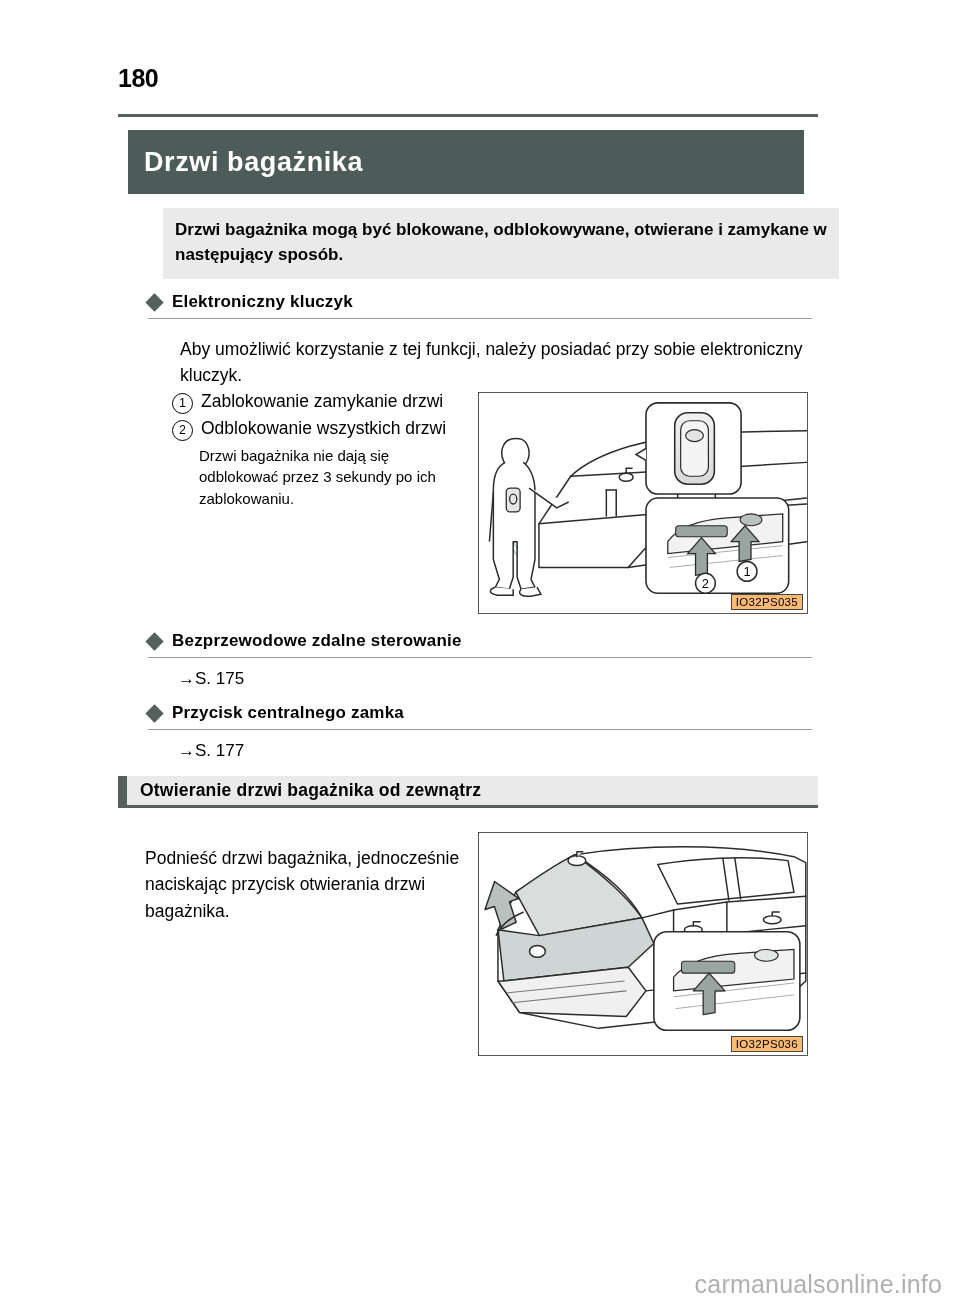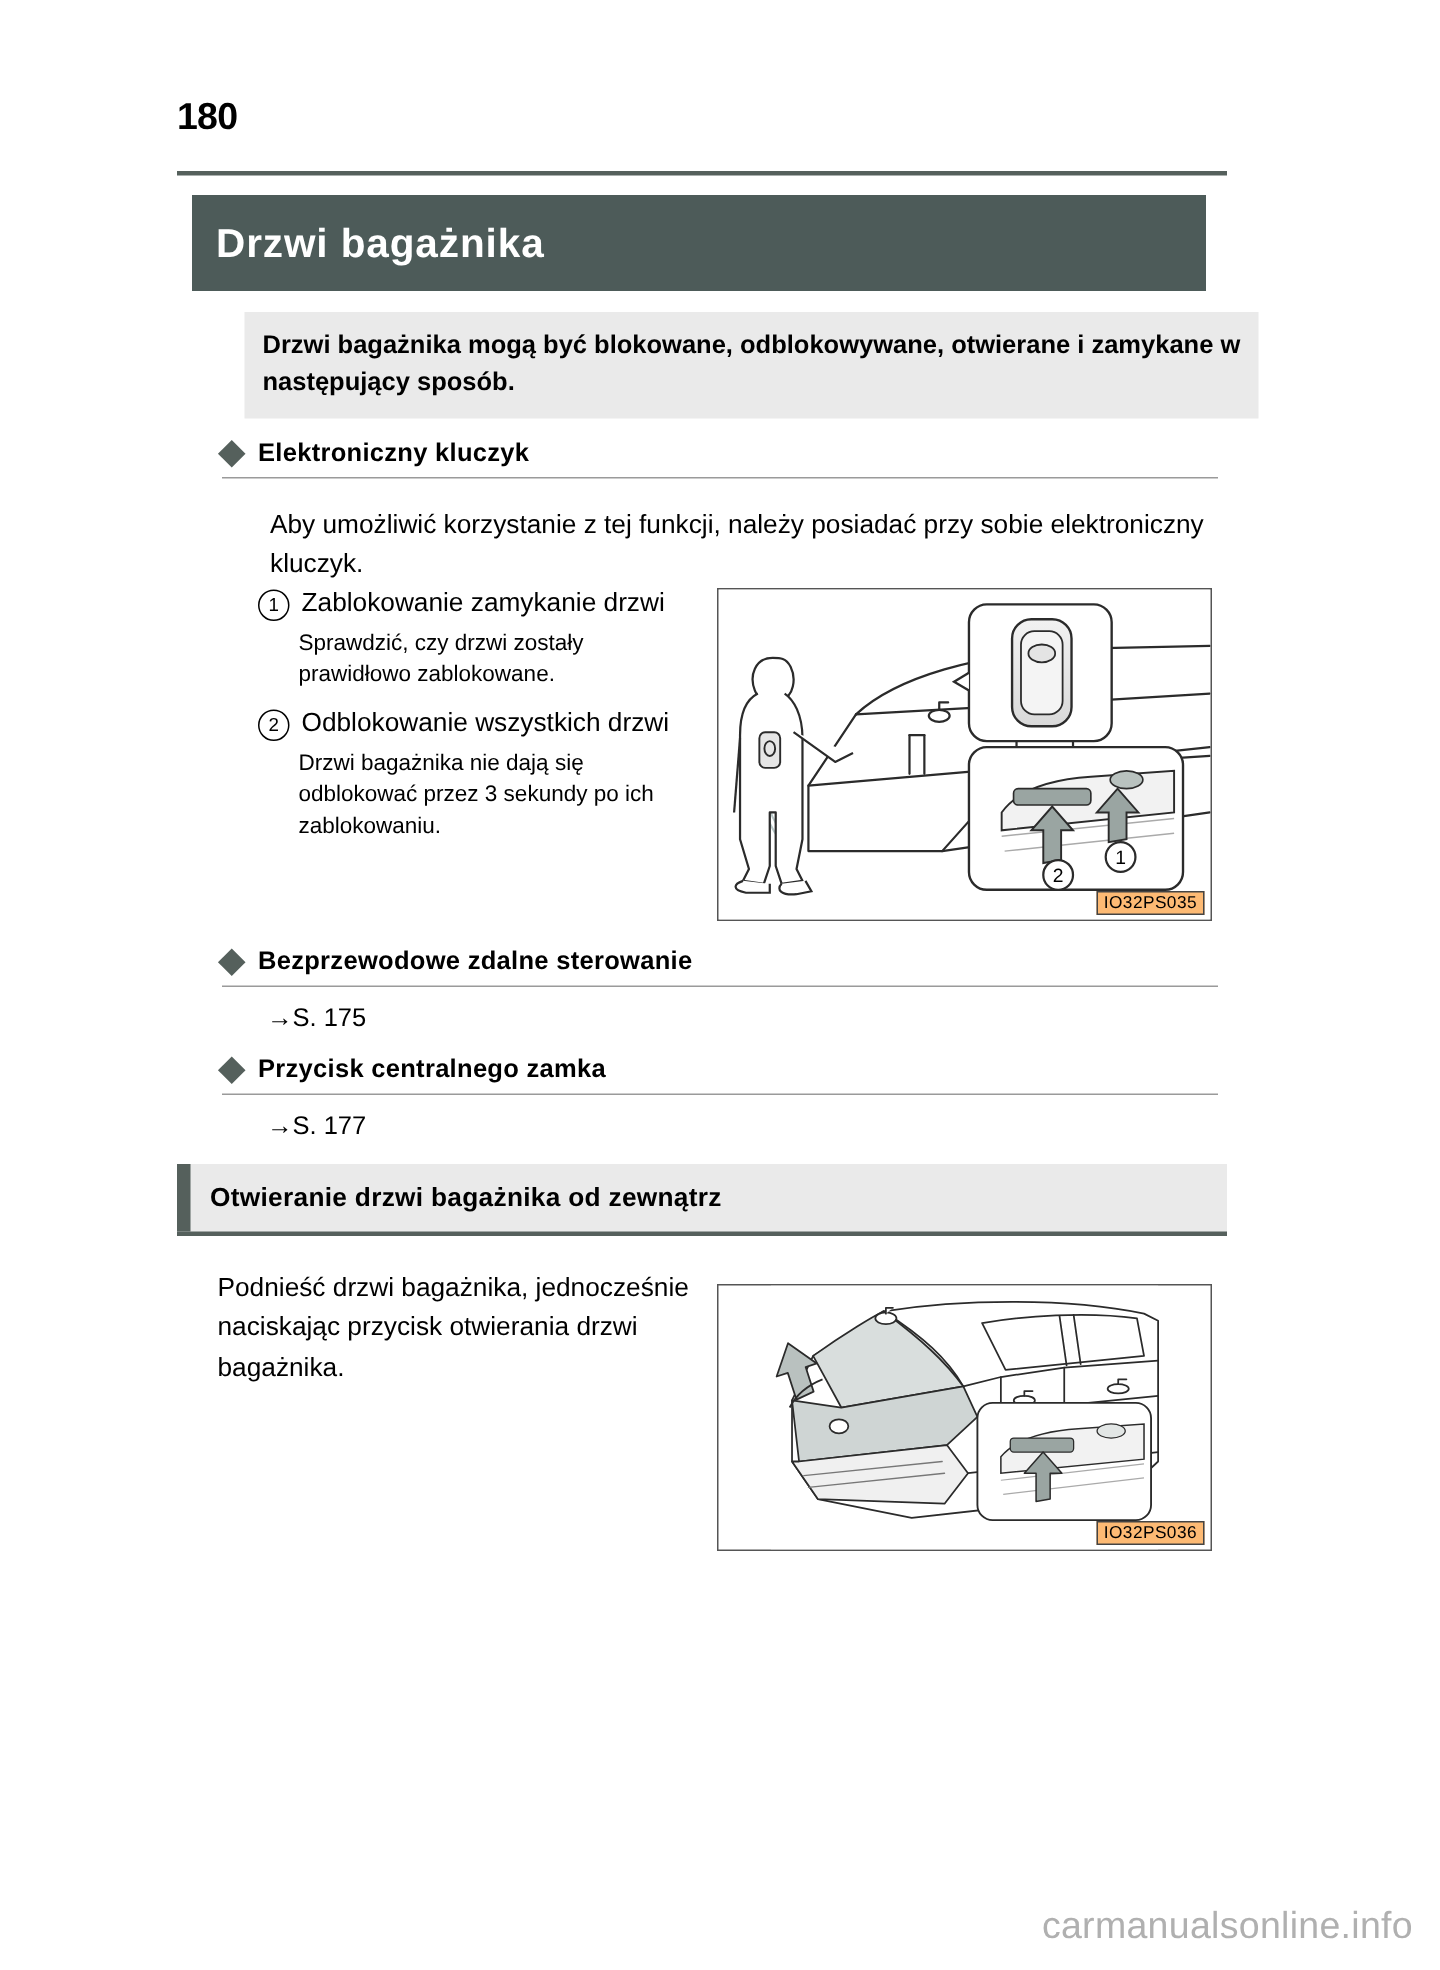--- a/index.html
+++ b/index.html
@@ -171,21 +171,21 @@
   .page-ref .arrow { font-size: 17px; }
   #ref-175 { top: 670px; }
   #ref-177 { top: 742px; }
 
   
   #section-header {
     position: absolute;
     left: 118px;
     top: 776px;
     width: 700px;
-    height: 48px;
+    height: 32px;
     background: #eaeaea;
     border-bottom: 3px solid #55605c;
     box-sizing: border-box;
     display: flex;
     align-items: center;
   }
   #section-header::before {
     content: "";
     position: absolute;
     left: 0;
@@ -212,21 +212,21 @@
   }
 
   
   .figure {
     position: absolute;
     border: 1.3px solid #555;
     background: #fff;
     box-sizing: border-box;
   }
   #figure-1 { left: 478px; top: 392px; width: 330px; height: 222px; }
-  #figure-2 { left: 478px; top: 856px; width: 330px; height: 178px; }
+  #figure-2 { left: 478px; top: 832px; width: 330px; height: 224px; }
   .figure svg { display: block; width: 100%; height: 100%; }
   .fig-code {
     position: absolute;
     right: 4px;
     bottom: 3px;
     font-size: 11.5px;
     font-family: "Liberation Sans", sans-serif;
     background: #fdba74;
     border: 1px solid #444;
     padding: 1px 4px 1px 4px;
@@ -264,21 +264,20 @@
   <span class="diamond-label">Elektroniczny kluczyk</span>
 </div>
 
 <div id="intro-para">Aby umożliwić korzystanie z tej funkcji, należy posiadać przy sobie elektroniczny kluczyk.</div>
 
 <div id="numbered-list">
   <div class="num-item">
     <span class="num-circle">1</span>
     <span class="num-text">Zablokowanie zamykanie drzwi</span>
   </div>
-  <div class="num-note">Sprawdzić, czy drzwi zostały prawidłowo zablokowane.</div>
 
   <div class="num-item">
     <span class="num-circle">2</span>
     <span class="num-text">Odblokowanie wszystkich drzwi</span>
   </div>
   <div class="num-note">Drzwi bagażnika nie dają się odblokować przez 3 sekundy po ich zablokowaniu.</div>
 </div>
 
 <div class="figure" id="figure-1">
   <svg viewBox="0 0 330 222" xmlns="http://www.w3.org/2000/svg">

